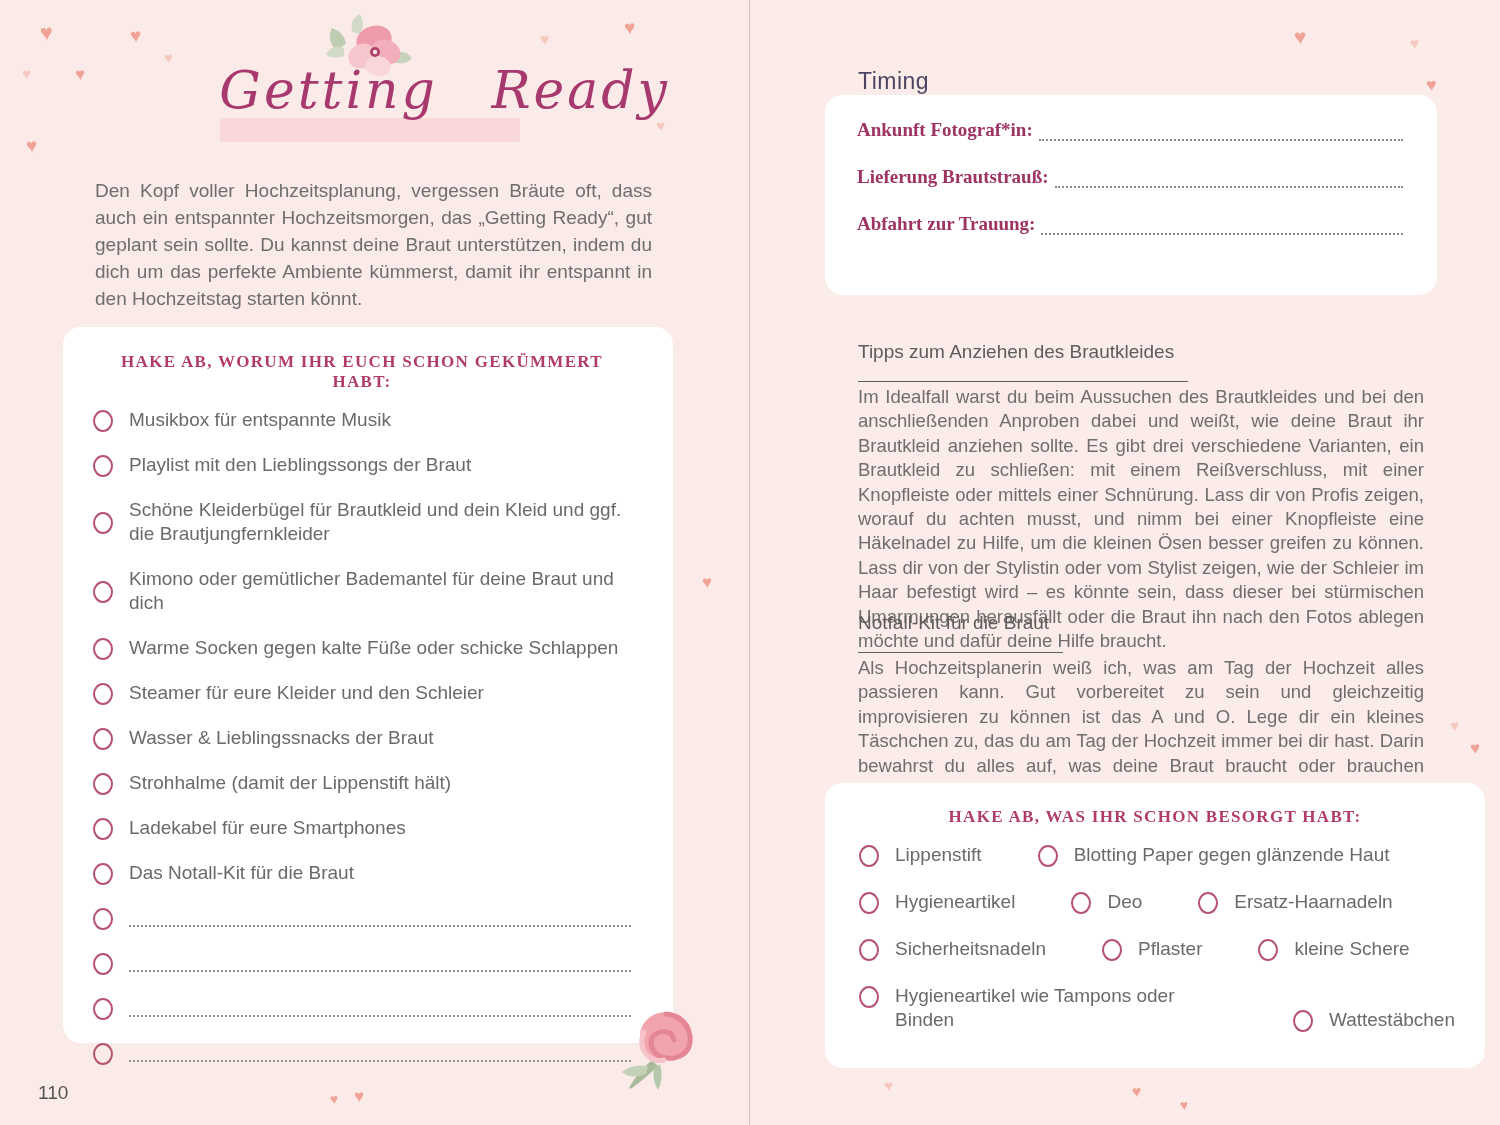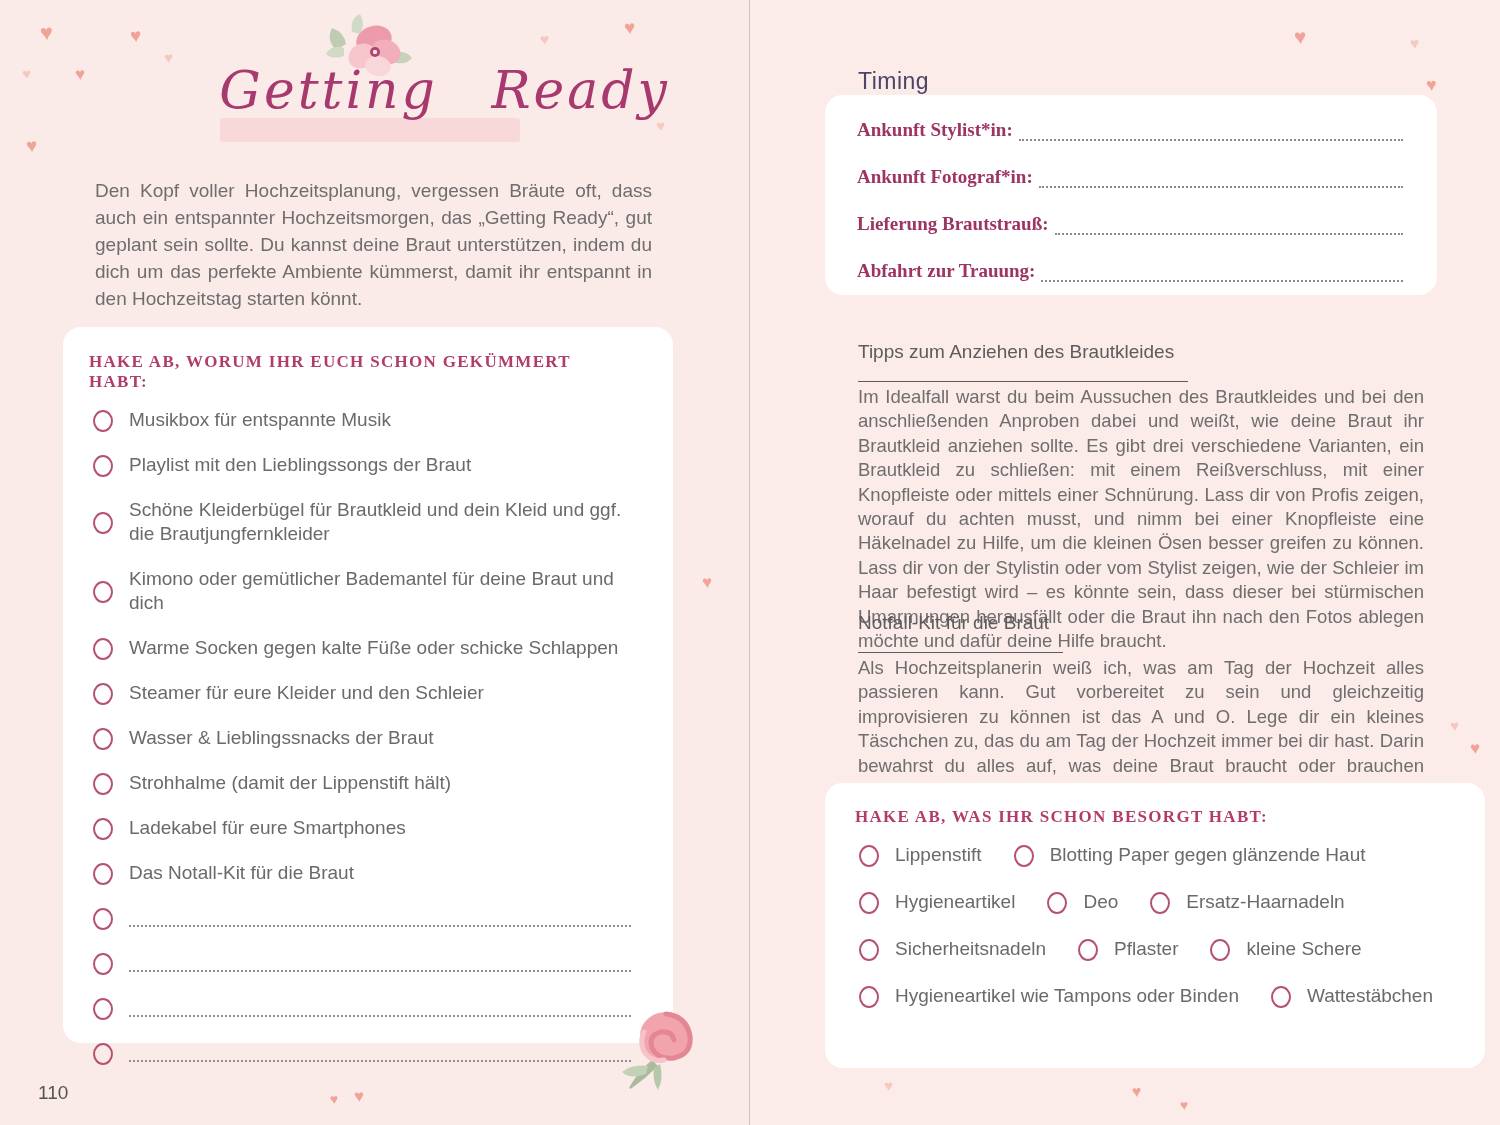--- a/index.html
+++ b/index.html
@@ -19,21 +19,21 @@
   .title-bar{position:absolute;left:150px;top:58px;width:300px;height:24px;background:#f8d8d8;border-radius:3px;}
   .page-title{position:relative;margin:0;font-family:"DejaVu Serif", serif;font-style:italic;font-weight:400;
     font-size:52px;color:#a8396f;letter-spacing:3px;word-spacing:34px;}
   .flower{position:absolute;left:322px;top:10px;}
 
   .intro{position:absolute;left:95px;top:178px;width:557px;margin:0;color:#6f6d6e;font-size:19px;line-height:1.42;text-align:justify;}
 
   .card{position:absolute;background:#ffffff;border-radius:18px;}
   .card-left{left:63px;top:327px;width:610px;height:716px;padding:25px 38px 0 26px;box-sizing:border-box;}
   .check-header{margin:0 0 16px 0;font-family:"Liberation Serif", serif;font-weight:700;font-size:17px;
-    letter-spacing:1.3px;color:#b13c6b;}
+    letter-spacing:1.3px;color:#b13c6b;text-align:center;}
   .check-row{display:flex;align-items:center;margin-bottom:21px;}
   .circle{flex:0 0 auto;width:16px;height:18px;border:2px solid #b5526e;border-radius:50%;margin:2px 16px 0 4px;background:transparent;}
   .check-label{color:#6b696a;font-size:19px;line-height:1.26;}
   .dotted-fill{flex:1 1 auto;border-bottom:2px dotted #8f8f8f;height:17px;margin-right:4px;}
 
   .rose{position:absolute;left:608px;top:998px;}
   .page-num{position:absolute;top:1082px;color:#555353;font-size:19px;}
   .page-num.left{left:38px;}
   .page-num.right{right:62px;margin-top:40px;}
 
@@ -45,21 +45,21 @@
   .timing-dots{flex:1 1 auto;border-bottom:2px dotted #8a8a8a;height:15px;margin-left:6px;}
 
   .section{position:absolute;left:108px;width:566px;}
   .section-1{top:341px;}
   .section-2{top:612px;}
   .section-heading{display:inline-block;margin:0;color:#5d5b5c;font-size:19px;font-weight:400;
     border-bottom:1.6px solid #5d5b5c;padding-right:14px;padding-bottom:18px;}
   .section-body{margin:3px 0 0 0;color:#6f6d6e;font-size:18.5px;line-height:1.32;text-align:justify;}
 
   .card-right{left:75px;top:783px;width:660px;height:285px;padding:24px 30px 0 30px;box-sizing:border-box;}
-  .multi-row{display:flex;align-items:flex-end;column-gap:28px;margin-bottom:23px;}
+  .multi-row{display:flex;align-items:flex-end;column-gap:52px;margin-bottom:23px;}
   .multi-item{display:flex;align-items:flex-start;}
 </style>
 </head>
 <body>
 
 <div class="spread">
 
   <div class="page page-left">
 
     <span class="heart" style="left:40px;top:22px;font-size:22px;">♥</span>
@@ -184,24 +184,20 @@
     <span class="heart" style="left:720px;top:740px;font-size:17px;">♥</span>
     <span class="heart light" style="left:134px;top:1078px;font-size:15px;">♥</span>
     <span class="heart" style="left:382px;top:1084px;font-size:16px;">♥</span>
     <span class="heart" style="left:430px;top:1098px;font-size:14px;">♥</span>
 
     <h2 class="timing-heading">Timing</h2>
 
     <div class="card card-timing">
       <div>
           <div class="timing-row">
-            <span class="timing-label">Ankunft Stylist*in:</span>
-            <span class="timing-dots"></span>
-          </div>
-          <div class="timing-row">
             <span class="timing-label">Ankunft Fotograf*in:</span>
             <span class="timing-dots"></span>
           </div>
           <div class="timing-row">
             <span class="timing-label">Lieferung Brautstrauß:</span>
             <span class="timing-dots"></span>
           </div>
           <div class="timing-row">
             <span class="timing-label">Abfahrt zur Trauung:</span>
             <span class="timing-dots"></span>

